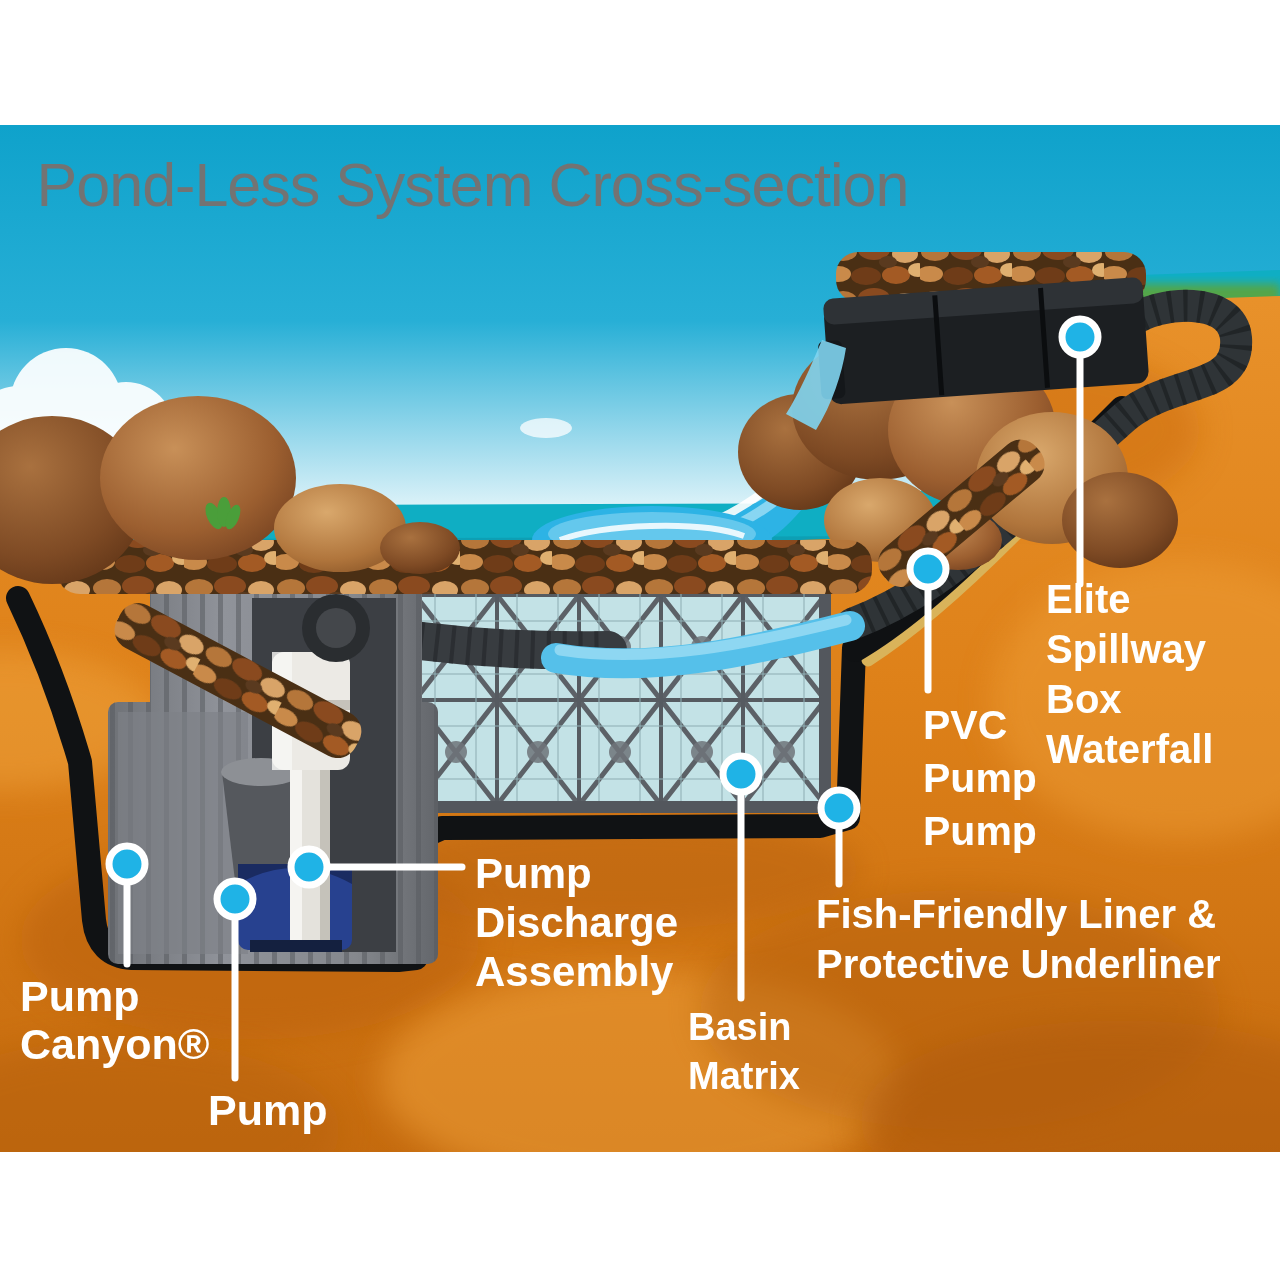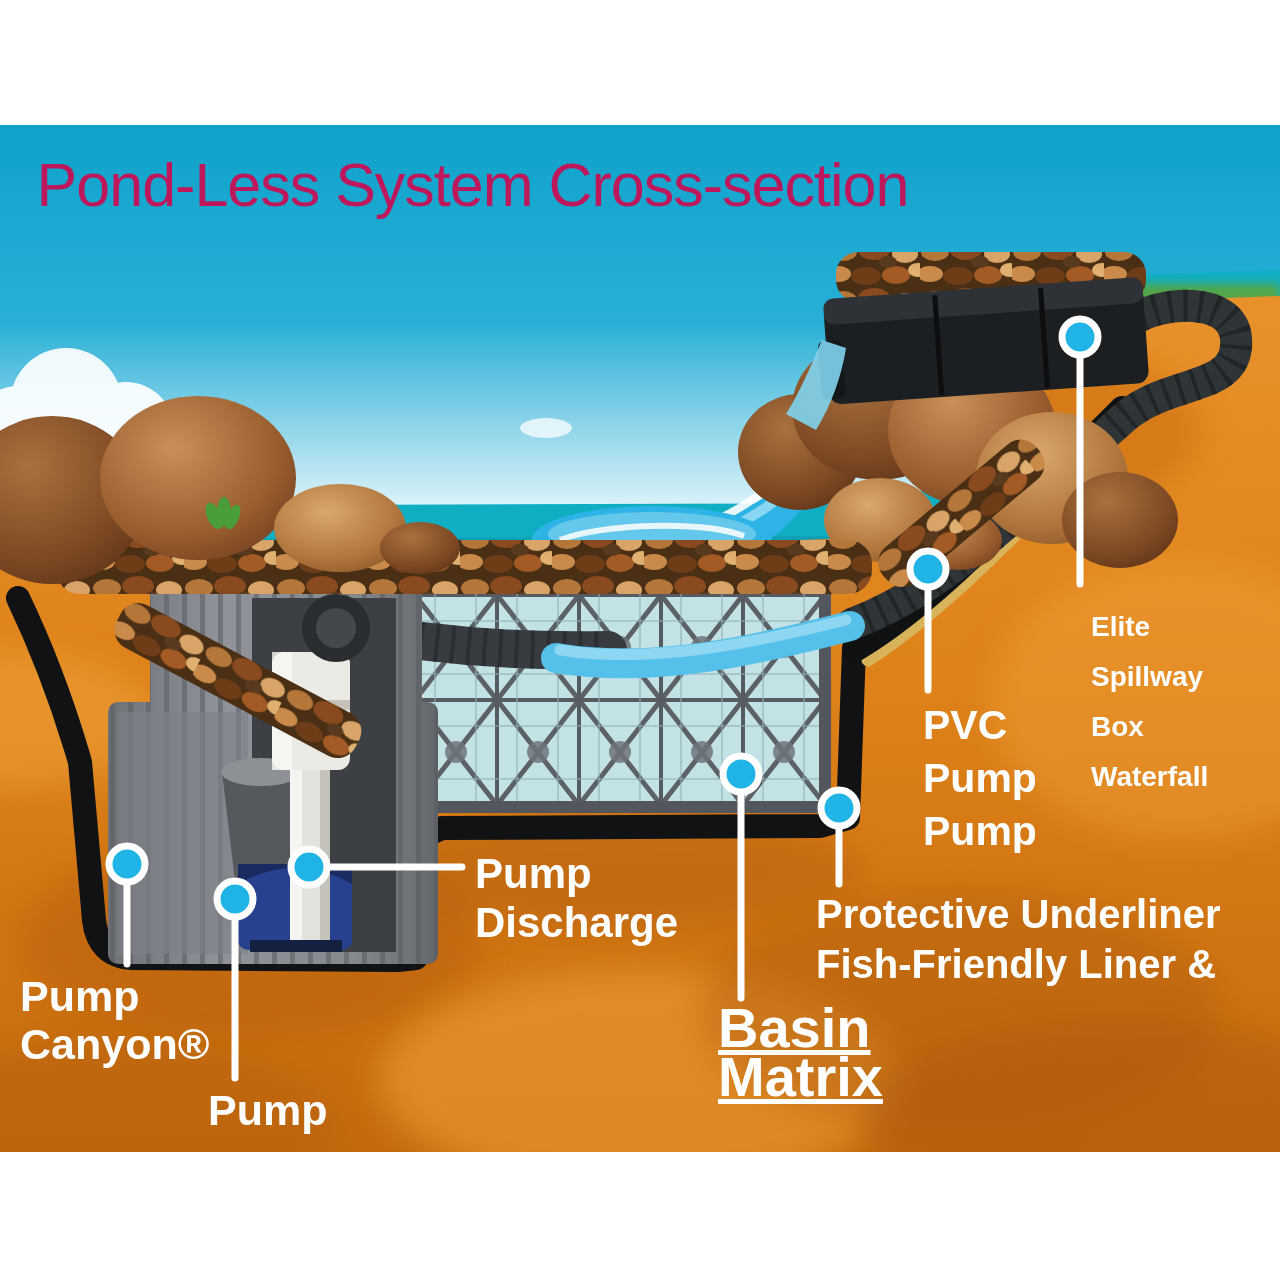--- a/index.html
+++ b/index.html
@@ -4,34 +4,34 @@
 <style>
   html,body{margin:0;padding:0;}
   body{
     width:1280px;height:1280px;position:relative;overflow:hidden;
     background:#ffffff;
     font-family:"Liberation Sans", sans-serif;
   }
   .scene{position:absolute;left:0;top:0;width:1280px;height:1280px;}
   .title{
     position:absolute;left:0;top:148px;width:945px;
-    text-align:center;color:#be185d;
+    text-align:center;color:#737373;
     font-size:61px;line-height:75px;font-weight:400;letter-spacing:-1px;
   }
   .callout{
     position:absolute;color:#ffffff;font-weight:bold;
     white-space:nowrap;
   }
   .co-pump-canyon{left:20px;top:972px;font-size:43px;line-height:48px;}
   .co-pump{left:208px;top:1086px;font-size:43px;line-height:48px;}
   .co-discharge{left:475px;top:849px;font-size:42px;line-height:49px;}
-  .co-basin{left:718px;top:1003px;font-size:56px;line-height:49px;text-decoration:underline;}
+  .co-basin{left:688px;top:1003px;font-size:38px;line-height:49px;}
   .co-pvc{left:903px;top:699px;font-size:41px;line-height:53px;margin-left:20px;}
   .co-liner{left:816px;top:889px;font-size:40px;line-height:50px;}
-  .co-elite{left:1046px;top:602px;font-size:28px;line-height:50px;margin-left:45px;}
+  .co-elite{left:1046px;top:574px;font-size:40px;line-height:50px;}
 </style>
 </head>
 <body>
 
 <svg class="scene" viewBox="0 0 1280 1280" xmlns="http://www.w3.org/2000/svg">
   <defs>
     <linearGradient id="skyg" x1="0" y1="125" x2="0" y2="560" gradientUnits="userSpaceOnUse">
       <stop offset="0" stop-color="#0FA2CB"></stop>
       <stop offset="0.45" stop-color="#27AFD6"></stop>
       <stop offset="0.72" stop-color="#9AD9EC"></stop>
@@ -265,32 +265,33 @@
 <div class="callout co-pump-canyon">
   <div>Pump</div>
   <div>Canyon®</div>
 </div>
 <div class="callout co-pump">
   <div>Pump</div>
 </div>
 <div class="callout co-discharge">
   <div>Pump</div>
   <div>Discharge</div>
+  <div>Assembly</div>
 </div>
 <div class="callout co-basin">
   <div>Basin</div>
   <div>Matrix</div>
 </div>
 <div class="callout co-pvc">
   <div>PVC</div>
   <div>Pump</div>
   <div>Pump</div>
 </div>
 <div class="callout co-liner">
+  <div>Fish-Friendly Liner &amp;</div>
   <div>Protective Underliner</div>
-  <div>Fish-Friendly Liner &amp;</div>
 </div>
 <div class="callout co-elite">
   <div>Elite</div>
   <div>Spillway</div>
   <div>Box</div>
   <div>Waterfall</div>
 </div>
 
 </body></html>

